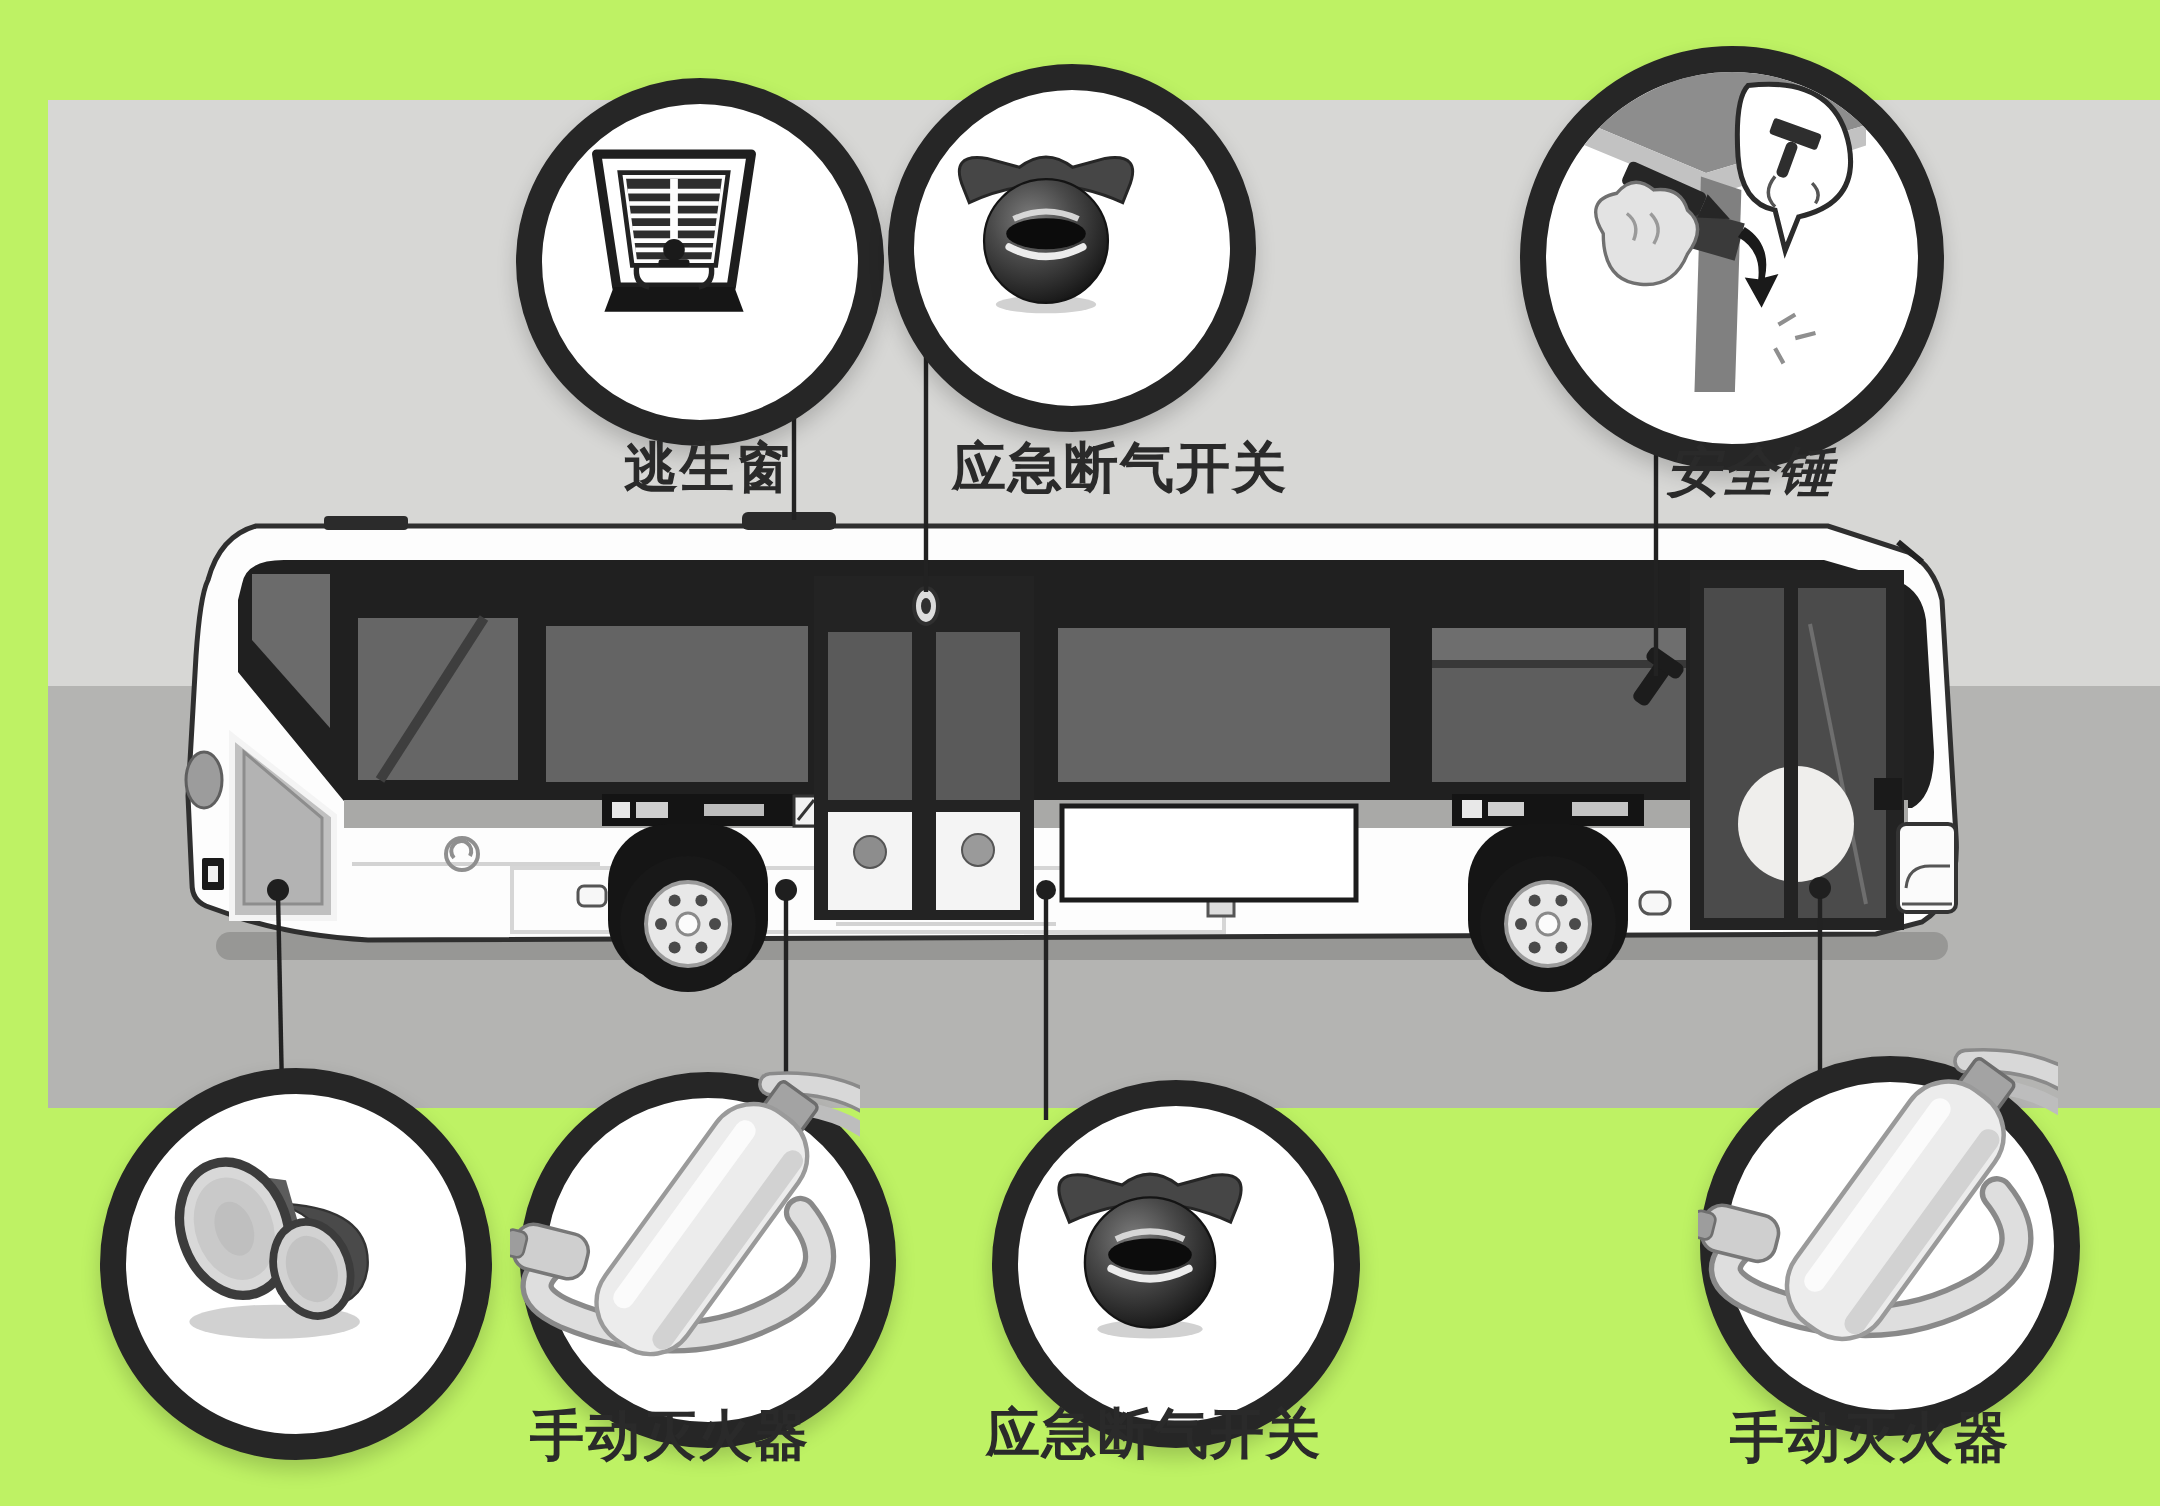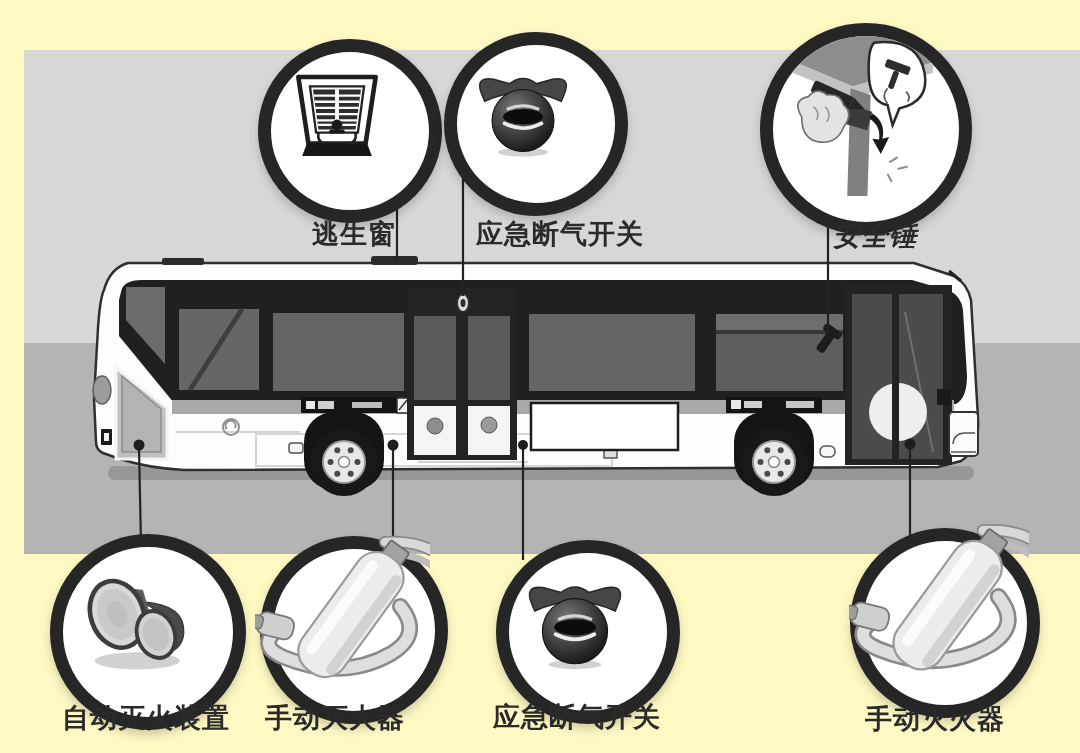--- a/index.html
+++ b/index.html
@@ -1,16 +1,16 @@
 <!DOCTYPE html>
 <html><head>
 <meta charset="utf-8">
 <style>
   html,body{margin:0;padding:0;background:#ffffff;}
-  .stage{position:relative;width:1080px;height:753px;background:#fef9c3;overflow:hidden;
+  .stage{position:relative;width:1080px;height:753px;background:#bef264;overflow:hidden;
          font-family:"DejaVu Sans","Liberation Sans",sans-serif;}
   .band{position:absolute;}
   .band-light{left:24px;top:50px;width:1056px;height:293px;background:#d7d7d5;}
   .band-road{left:24px;top:343px;width:1056px;height:211px;background:#b4b4b2;}
   .scene{position:absolute;left:0;top:0;width:1080px;height:753px;}
   .callout{position:absolute;border-radius:50%;background:#ffffff;border:13px solid #262626;
            box-shadow:0 5px 10px rgba(0,0,0,0.18);}
   .callout .icon{position:absolute;}
   .c1{left:258px;top:39px;width:158px;height:158px;}
   .c1 .icon{left:4px;top:8px;width:124px;height:116px;}
@@ -281,18 +281,17 @@
 
   <div class="callout c7">
     <svg class="icon" viewBox="0 0 200 220">
       <use href="#icon-ext"></use>
     </svg>
   </div>
 
   <div class="label lbl-escape">逃生窗</div>
   <div class="label lbl-gas-top">应急断气开关</div>
   <div class="label lbl-hammer">安全锤</div>
-  <div class="label lbl-auto">自动灭火装置</div>
   <div class="label lbl-man-front">手动灭火器</div>
   <div class="label lbl-gas-bottom">应急断气开关</div>
   <div class="label lbl-man-rear">手动灭火器</div>
 
 </div>
 
 </body></html>

